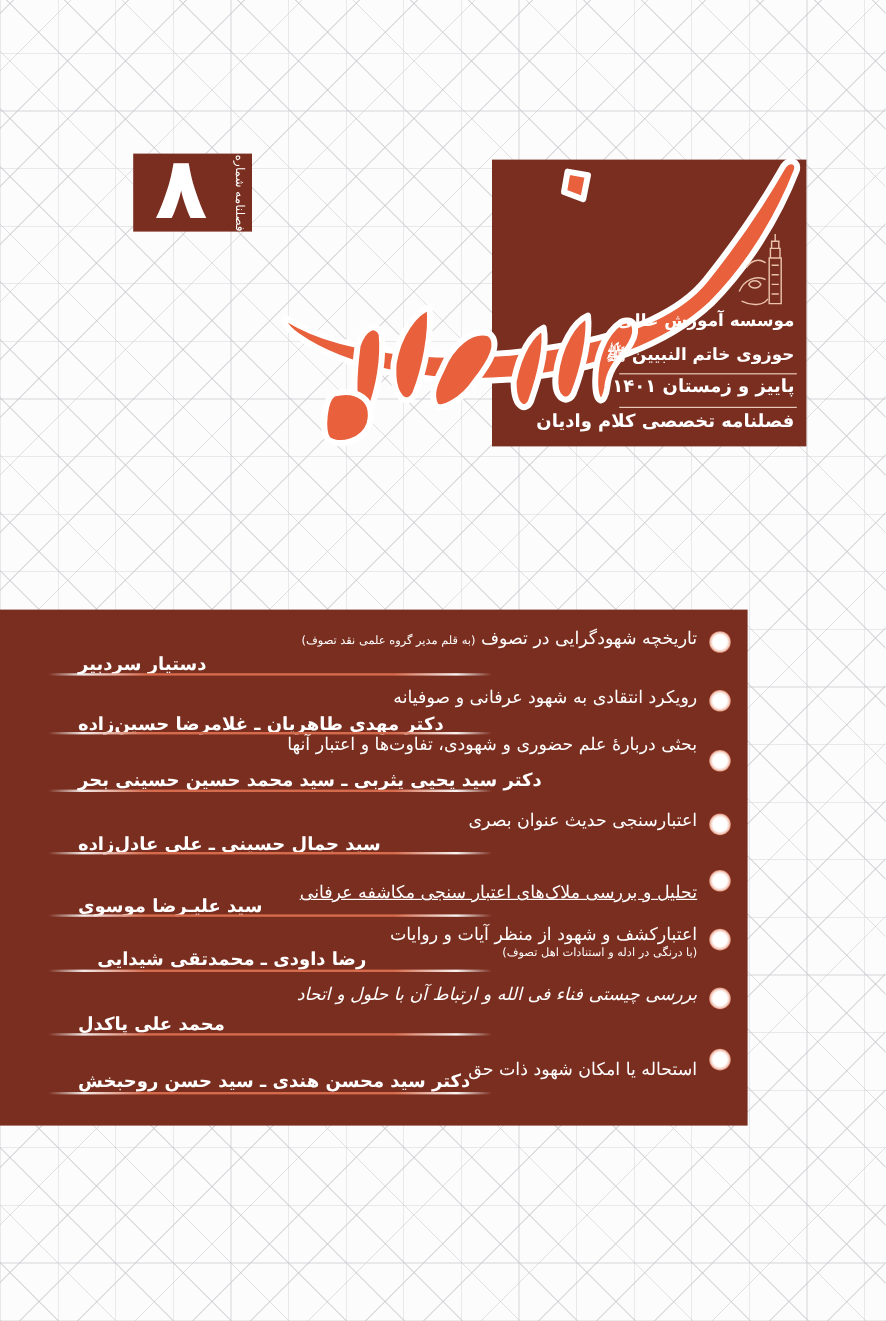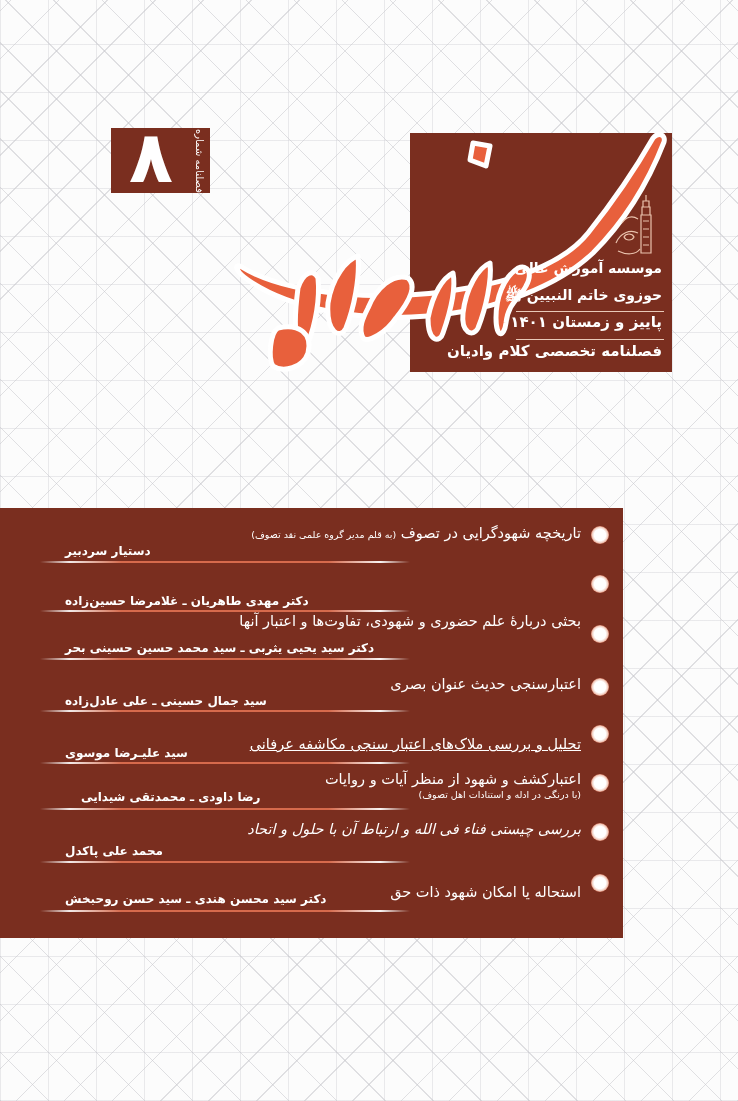--- a/index.html
+++ b/index.html
@@ -66,21 +66,21 @@
   .toc-title {
     position: absolute; right: 42px; color: #ffffff; direction: rtl;
     text-align: right; white-space: nowrap; font-size: 14.5px;
   }
   .toc-note { font-size: 9.5px; margin-top: 44px; }
   .toc-subnote {
     position: absolute; color: #fff; font-size: 9.5px; direction: rtl; white-space: nowrap;
   }
   .toc-author {
     position: absolute; left: 65px; color: #ffffff; direction: rtl;
-    font-size: 12px; font-weight: bold; white-space: nowrap;
+    font-size: 15px; font-weight: bold; white-space: nowrap;
   }
   .toc-sep {
     position: absolute; left: 40px; width: 370px; height: 2px;
     background: linear-gradient(90deg, rgba(255,255,255,0.0) 0%, rgba(255,255,255,0.9) 8%, #d66a4c 22%, #d66a4c 78%, rgba(255,255,255,0.95) 92%, rgba(255,255,255,0) 100%);
   }
 </style>
 </head>
 <body>
 
 <div class="pattern"></div>
@@ -131,20 +131,21 @@
 
   <div class="bullet" style="top:18px;"></div>
   <div class="toc-title" style="top:17px;">
     <span>تاریخچه شهودگرایی در تصوف</span>
     <span class="toc-note">(به قلم مدیر گروه علمی نقد تصوف)</span>
   </div>
   <div class="toc-author" style="top:36px;">دستیار سردبیر</div>
   <div class="toc-sep" style="top:53px;"></div>
 
   <div class="bullet" style="top:67px;"></div>
+  <div class="toc-title" style="top:66px;">رویکرد انتقادی به شهود عرفانی و صوفیانه</div>
   <div class="toc-author" style="top:86px;">دکتر مهدی طاهریان ـ غلامرضا حسین‌زاده</div>
   <div class="toc-sep" style="top:102px;"></div>
 
   <div class="bullet" style="top:117px;"></div>
   <div class="toc-title" style="top:105px;margin-left:44px;">بحثی دربارهٔ علم حضوری و شهودی، تفاوت‌ها و اعتبار آنها</div>
   <div class="toc-author" style="top:133px;">دکتر سید یحیی یثربی ـ سید محمد حسین حسینی بحر</div>
   <div class="toc-sep" style="top:150px;"></div>
 
   <div class="bullet" style="top:170px;"></div>
   <div class="toc-title" style="top:168px;">اعتبارسنجی حدیث عنوان بصری</div>

